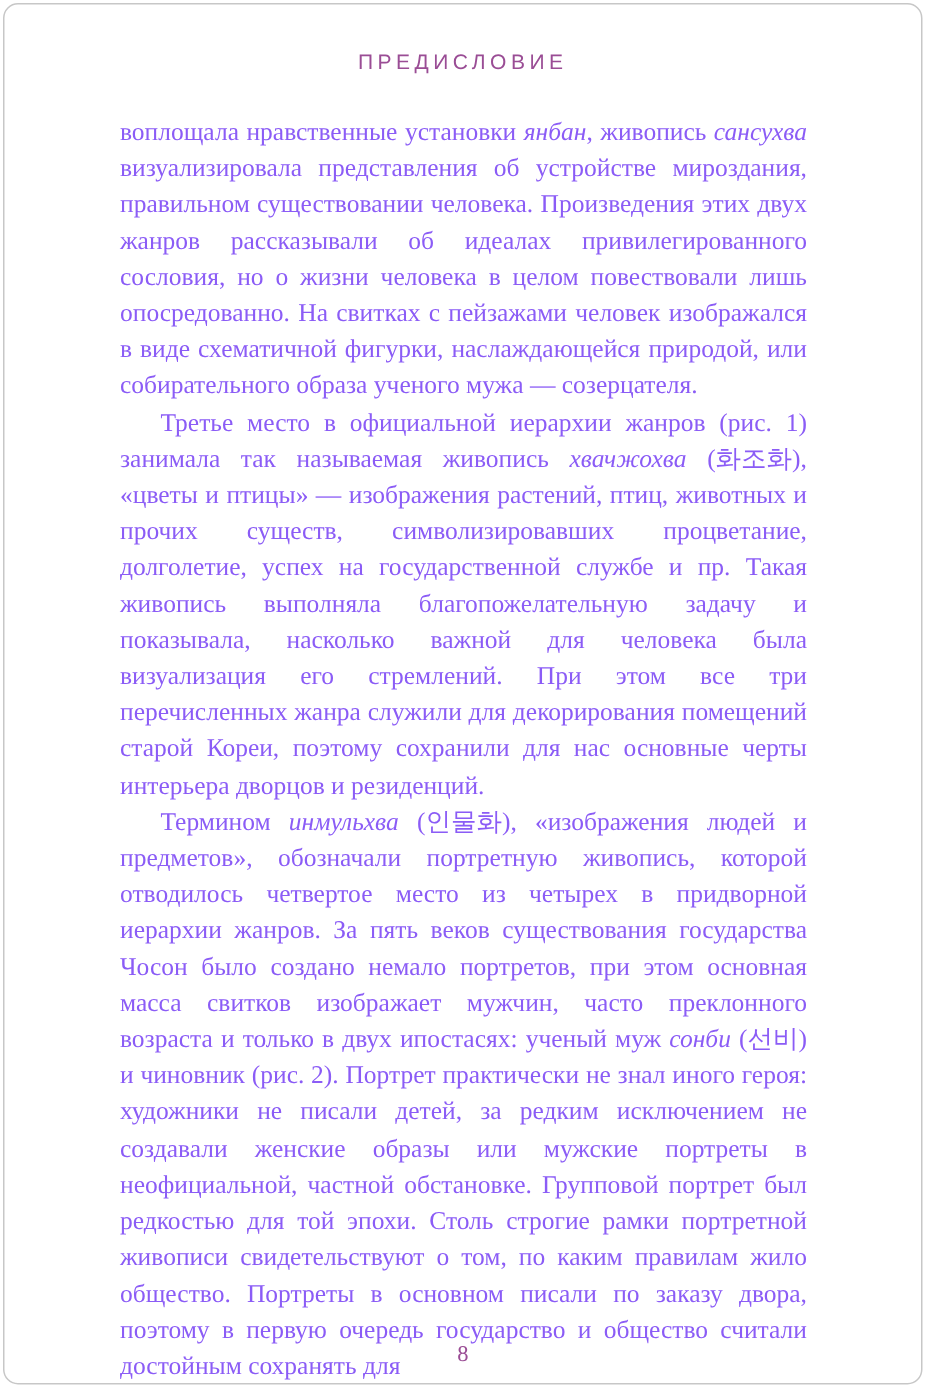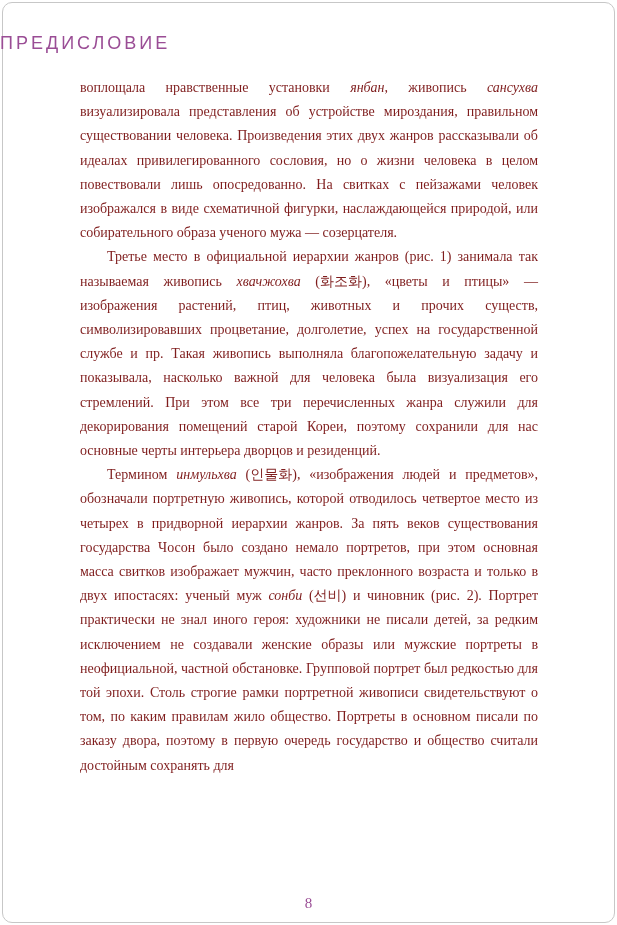--- a/index.html
+++ b/index.html
@@ -25,36 +25,36 @@
     inset: 2px;
     border: 1px solid #c7c7c7;
     border-radius: 10px;
     pointer-events: none;
   }
   .running-head {
     position: absolute;
     top: 33px;
     left: 0;
     right: 0;
-    text-align: left;
+    text-align: center;
     font-family: "Liberation Sans", "DejaVu Sans", sans-serif;
-    font-size: 18px;
+    font-size: 14px;
     font-weight: 400;
     letter-spacing: 3px;
     color: #9a4d95;
   }
   .text-block {
     position: absolute;
     top: 76px;
     left: 80px;
     width: 458px;
     text-align: justify;
-    font-size: 14px;
+    font-size: 17px;
     line-height: 24.2px;
-    color: #7f1d1d;
+    color: #8b5cf6;
     hyphens: auto;
     -webkit-hyphens: auto;
   }
   p.para {
     margin: 0;
     padding: 0;
   }
   p.para.indent {
     text-indent: 27px;
     font-family: Liberation Serif, serif;

